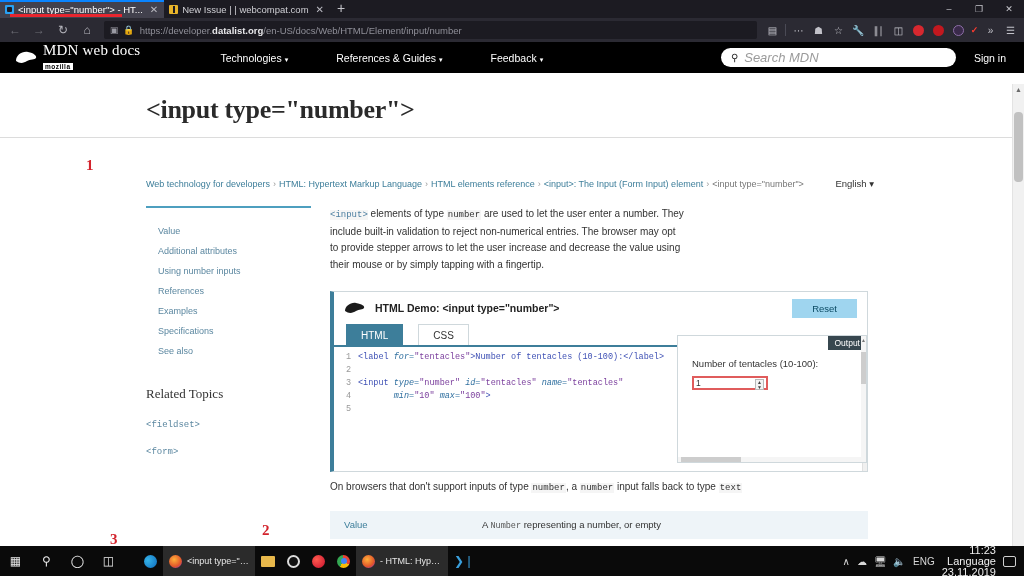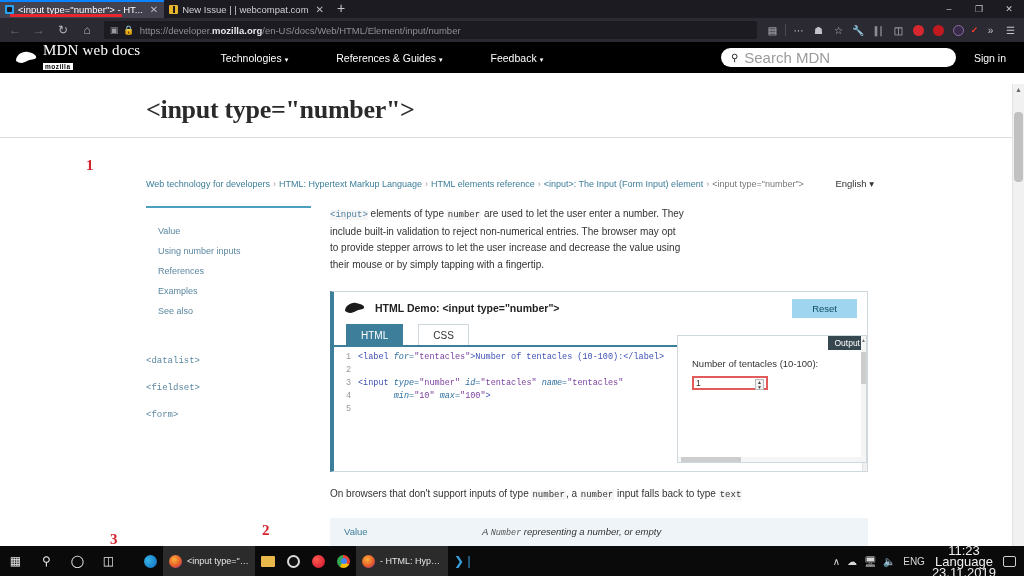--- a/index.html
+++ b/index.html
@@ -69,21 +69,21 @@
   .logo-txt { color:#fff; font-family:"Liberation Serif", serif; font-size:15px; line-height:14px; letter-spacing:.2px;}
   .logo-sub { background:#fff; color:#000; font-size:6.5px; font-weight:bold; letter-spacing:.5px; padding:0 2px; display:inline-block; margin-top:1px;}
   .mdn-nav { display:flex; align-items:center; gap:0; flex:1; margin-left:80px;}
   .mdn-nav a { color:#fff; font-size:10.5px; text-decoration:none; padding:0 48px 0 0; white-space:nowrap;}
   .mdn-nav a .caret { font-size:7px; margin-left:3px;}
   .mdn-search {
     width:235px; height:19px; background:#fff; border-radius:10px; display:flex; align-items:center; gap:6px;
     padding:0 10px; margin-right:18px;
   }
   .mdn-search .sico { color:#222; font-size:10px;}
-  .mdn-search .ph { color:#9b9b9b; font-size:15px;}
+  .mdn-search .ph { color:#9b9b9b; font-size:13px;font-style:italic;}
   .signin { color:#fff; font-size:10.5px; margin-right:8px;}
 
   .hero { height:60px; background:#fff; }
   .page-title {
     font-family:"Liberation Serif", serif; font-weight:bold; font-size:26px; color:#2a2a2a;
     padding:22px 0 0 146px; letter-spacing:-.3px;
   }
   .divider { height:1px; background:#dcdcdc; margin-top:12px; }
   .breadcrumbrow { position:absolute; left:146px; top:137px; font-size:9px; color:#777; }
   .breadcrumbrow a { color:#3d7e9a; text-decoration:none;}
@@ -144,26 +144,26 @@
   }
   .num-input .val { font-size:8.5px; color:#333; font-family:"Liberation Sans", sans-serif;}
   .spin { position:absolute; right:2px; top:1px; width:9px; height:11px; display:flex; flex-direction:column; border:1px solid #b9b9b9; background:#f3f3f3;}
   .spin div { flex:1; font-size:5px; line-height:5px; text-align:center; color:#444;}
   .out-scroll-v { position:absolute; right:0; top:0; width:5px; height:100%; background:#f5f5f5;}
   .out-scroll-h { position:absolute; left:0; bottom:0; height:5px; width:100%; background:#f5f5f5;}
   .scroll-thumb-v { position:absolute; right:0; top:16px; width:5px; height:32px; background:#cdcdcd;}
   .scroll-thumb-h { position:absolute; left:3px; bottom:0; height:5px; width:60px; background:#cdcdcd;}
   .arrow-btn { position:absolute; font-size:5px; color:#777; }
 
-  .note { margin-top:16px; font-size:10px; color:#333;}
+  .note { margin-top:9px; font-size:10px; color:#333;}
   .spec-table { margin-top:18px; width:538px; background:#eef4f8; }
   .spec-row { display:flex; padding:8px 14px; }
   .spec-key { width:138px; font-size:9.5px; color:#333; font-weight:bold;}
   .spec-key.link { color:#3d7e9a; font-weight:normal;}
-  .spec-val { font-size:9.5px; color:#333;font-style:italic;}
+  .spec-val { font-size:9.5px; color:#333;}
   .spec-val .m { font-family:"Liberation Mono", monospace; font-size:8.5px; color:#555;}
 
   
   .page-scroll { position:absolute; right:0; top:42px; width:12px; height:504px; background:#f1f1f1; border-left:1px solid #e3e3e3;}
   .page-thumb { position:absolute; right:1px; top:28px; width:9px; height:70px; background:#c1c1c1; border-radius:4px;}
   .ps-arrow { position:absolute; right:2px; font-size:7px; color:#6b6b6b;}
 
   
   .ann { position:absolute; color:#d3232c; font-weight:bold; font-family:"Liberation Serif", serif; font-size:15px;}
   .ann-line { position:absolute; height:2.5px; background:#e8262f;}
@@ -180,21 +180,21 @@
   .ai-edge { background:radial-gradient(circle at 30% 40%, #35b3e8, #0f6cbd);}
   .ai-ff { background:radial-gradient(circle at 40% 35%, #ffb03a, #e1562a 60%, #8a2be2);}
   .ai-folder { width:14px; height:11px; border-radius:1px; background:#e8b84b; flex:0 0 14px;}
   .ai-o { background:#111; border:2px solid #dcdcdc; }
   .ai-opera { background:radial-gradient(circle at 35% 35%, #ff5a4e, #c8102e);}
   .ai-chrome { background:conic-gradient(#ea4335 0 33%, #fbbc05 33% 60%, #34a853 60% 100%); position:relative;}
   .ai-chrome::after{content:"";position:absolute;left:3.5px;top:3.5px;width:6px;height:6px;border-radius:50%;background:#4285f4;}
   .ai-vs { color:#3aa0dd; font-size:12px; }
   .tb-right { margin-left:auto; display:flex; align-items:center; gap:7px; padding-right:8px; color:#e2e2e2;}
   .tray-ico { font-size:10px; color:#d8d8d8;}
-  .clock { text-align:center; font-size:13px; line-height:11px; color:#f0f0f0;}
+  .clock { text-align:right; font-size:11px; line-height:11px; color:#f0f0f0;}
   .notif { width:13px; height:11px; border:1px solid #cfcfcf; border-radius:2px;}
 </style>
 </head>
 <body>
 
 <div id="browser">
 
   <div class="titlebar">
     <div class="tabstrip">
       <div class="tab active">
@@ -217,21 +217,21 @@
   </div>
 
   <div class="navbar">
     <div class="navbtn dim">←</div>
     <div class="navbtn dim">→</div>
     <div class="navbtn">↻</div>
     <div class="navbtn">⌂</div>
     <div class="urlbar">
       <span class="ico">▣</span>
       <span class="ico">🔒</span>
-      <span class="url"><span class="scheme">https://developer.</span><b>mozilla.org</b><span>/en-US/docs/Web/HTML/Element/input/number</span></span>
+      <span class="url"><span class="scheme">https://developer.</span><b>datalist.org</b><span>/en-US/docs/Web/HTML/Element/input/number</span></span>
     </div>
     <div class="toolend">
       <div class="tbtn">▤</div>
       <div class="sep"></div>
       <div class="tbtn">⋯</div>
       <div class="tbtn">☗</div>
       <div class="tbtn">☆</div>
       <div class="tbtn">🔧</div>
       <div class="tbtn">∥∣</div>
       <div class="tbtn">◫</div>
@@ -284,29 +284,31 @@
 
   <div class="breadcrumbrow">
     <a href="#">Web technology for developers</a><span class="sepc">›</span><a href="#">HTML: Hypertext Markup Language</a><span class="sepc">›</span><a href="#">HTML elements reference</a><span class="sepc">›</span><a href="#">&lt;input&gt;: The Input (Form Input) element</a><span class="sepc">›</span><span>&lt;input type="number"&gt;</span>
   </div>
   <div class="lang">English ▾</div>
 
   <div class="sidebar">
     <div class="sidebar-box">
       <ul class="sb-list">
         <li><a href="#">Value</a></li>
+        <li><a href="#">Additional attributes</a></li>
         <li><a href="#">Using number inputs</a></li>
         <li><a href="#">References</a></li>
         <li><a href="#">Examples</a></li>
+        <li><a href="#">Specifications</a></li>
         <li><a href="#">See also</a></li>
       </ul>
     </div>
     <div class="related">
+      <div class="rel-title">Related Topics</div>
       <ul class="rel-list">
-        <li><a href="#">&lt;datalist&gt;</a></li>
         <li><a href="#">&lt;fieldset&gt;</a></li>
         <li><a href="#">&lt;form&gt;</a></li>
 
       </ul>
     </div>
   </div>
 
   <div class="main">
     <p class="para"><span class="el">&lt;input&gt;</span><span> elements of type </span><span class="mono">number</span><span> are used to let the user enter a number. They include built-in validation to reject non-numerical entries. The browser may opt to provide stepper arrows to let the user increase and decrease the value using their mouse or by simply tapping with a fingertip.</span></p>
 

